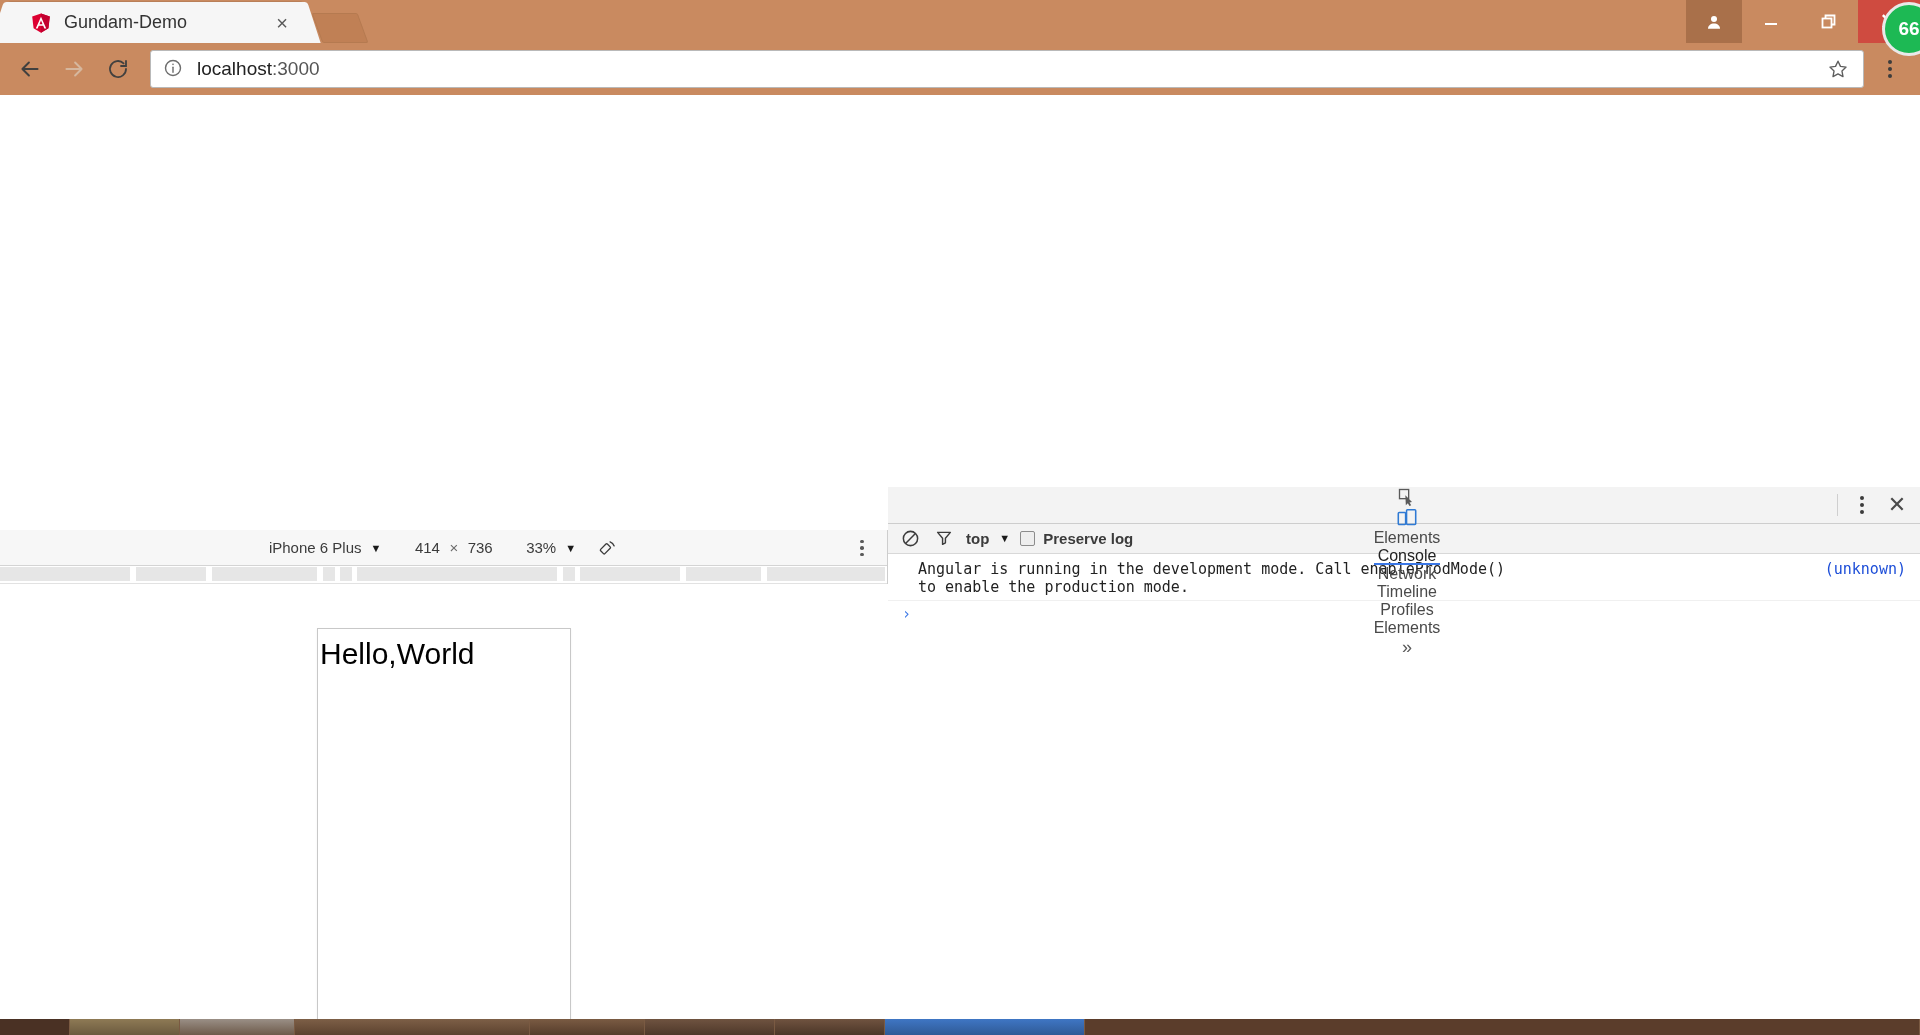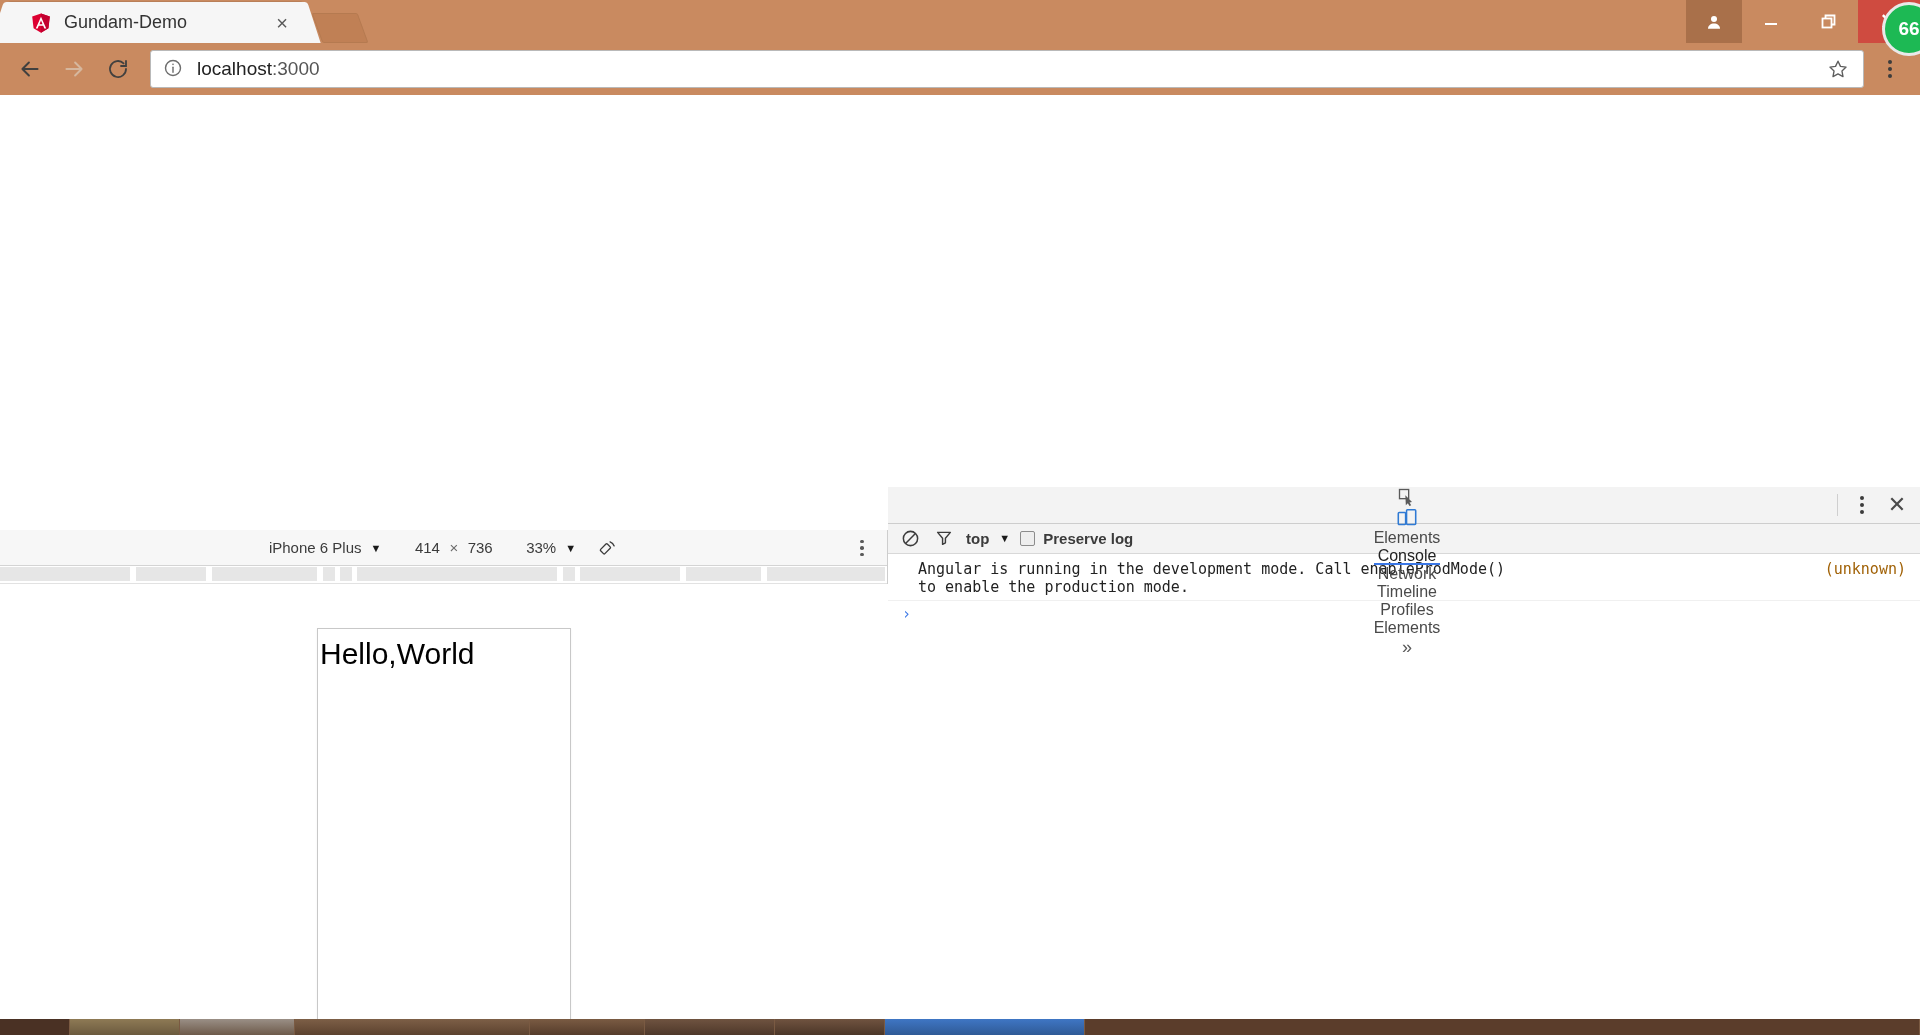--- a/index.html
+++ b/index.html
@@ -232,21 +232,21 @@
     flex: 1; background: #ffffff; overflow: hidden;
     font-family: "DejaVu Sans Mono", monospace;
     font-size: 15px; color: #222;
   }
   .console-msg {
     display: flex; padding: 6px 14px 4px 30px;
     border-bottom: 1px solid #f0f0f0;
     line-height: 1.22;
   }
   .console-msg .text { flex: 1; white-space: pre-wrap; }
-  .console-msg .src { color: #a16207; white-space: nowrap; padding-left: 18px; }
+  .console-msg .src { color: #1d4ed8; white-space: nowrap; padding-left: 18px; }
   .console-prompt {
     display: flex; align-items: flex-start;
     padding: 4px 14px 4px 14px; gap: 8px;
   }
   .prompt-caret { color: #3b78e7; font-size: 15px; font-family: "DejaVu Sans Mono", monospace; }
 
   
   .green-badge {
     position: absolute;
     right: -16px; top: 2px;

